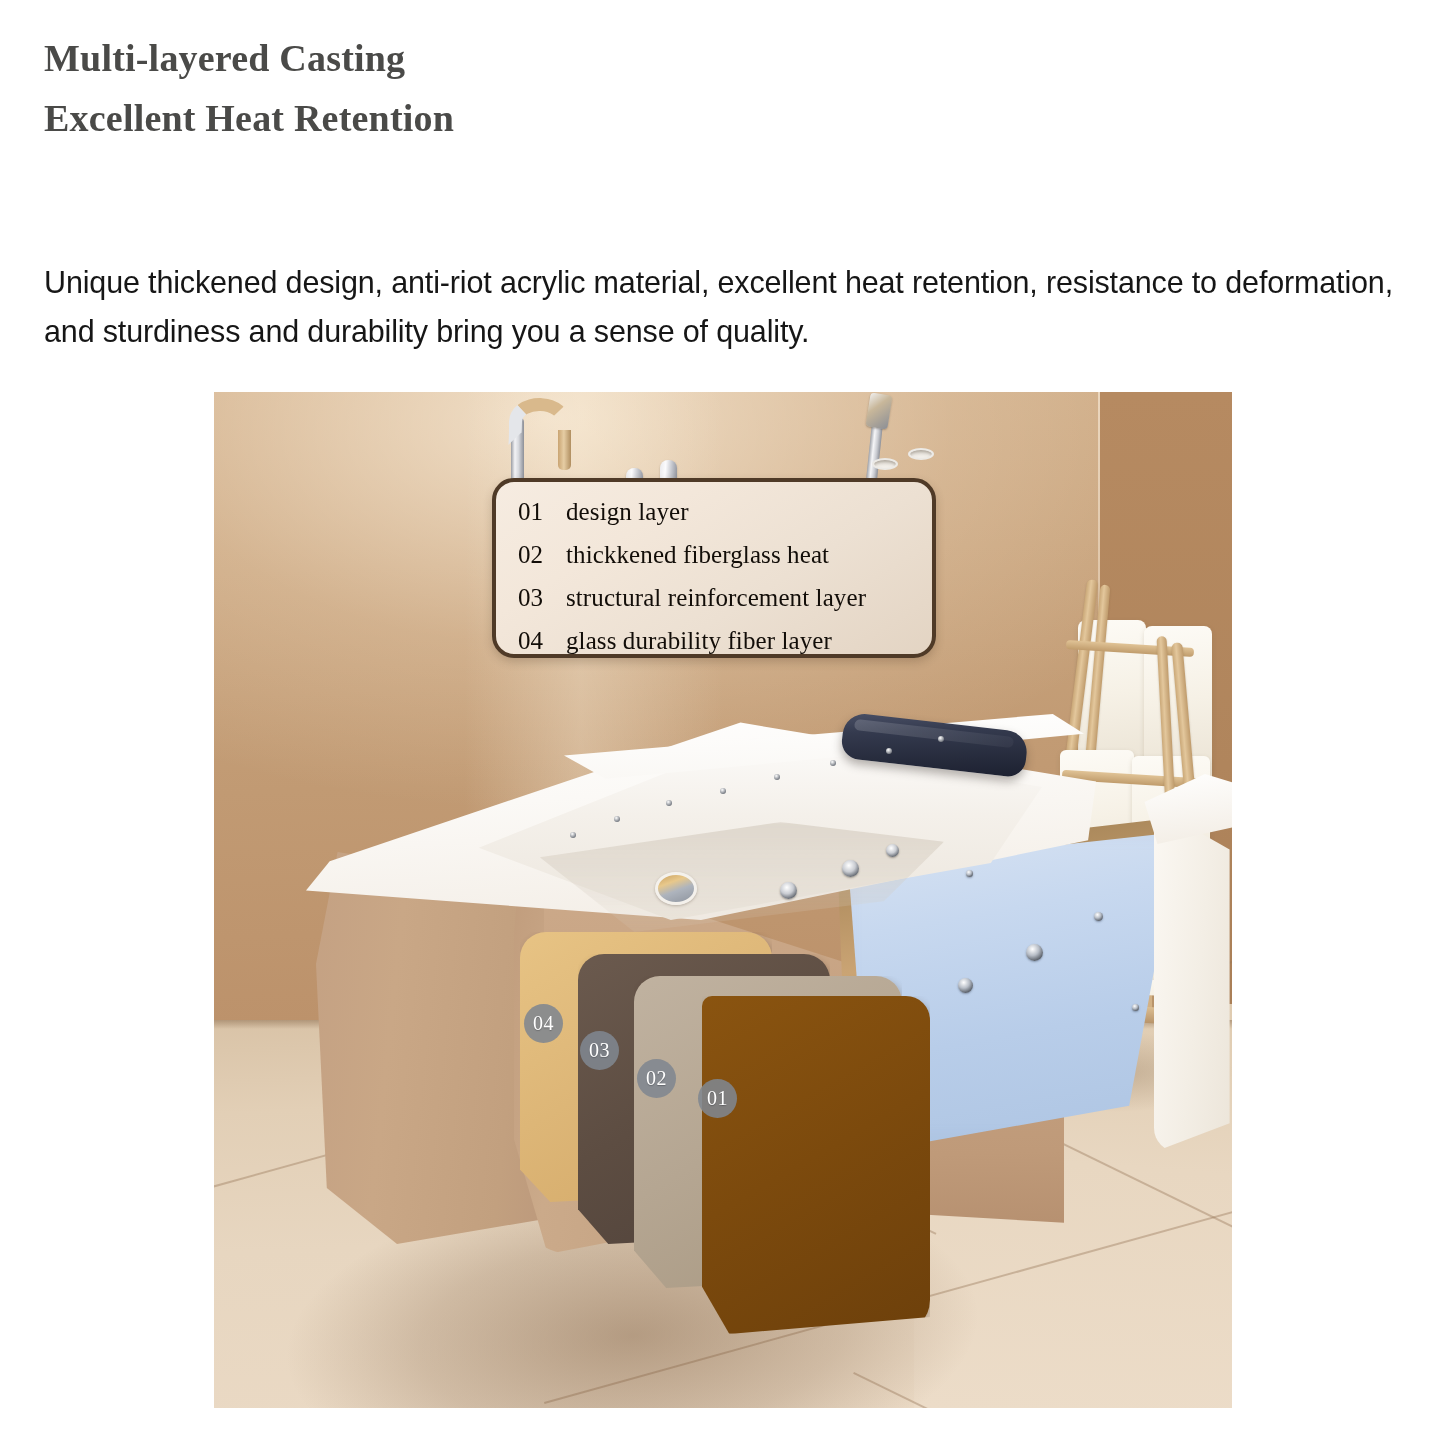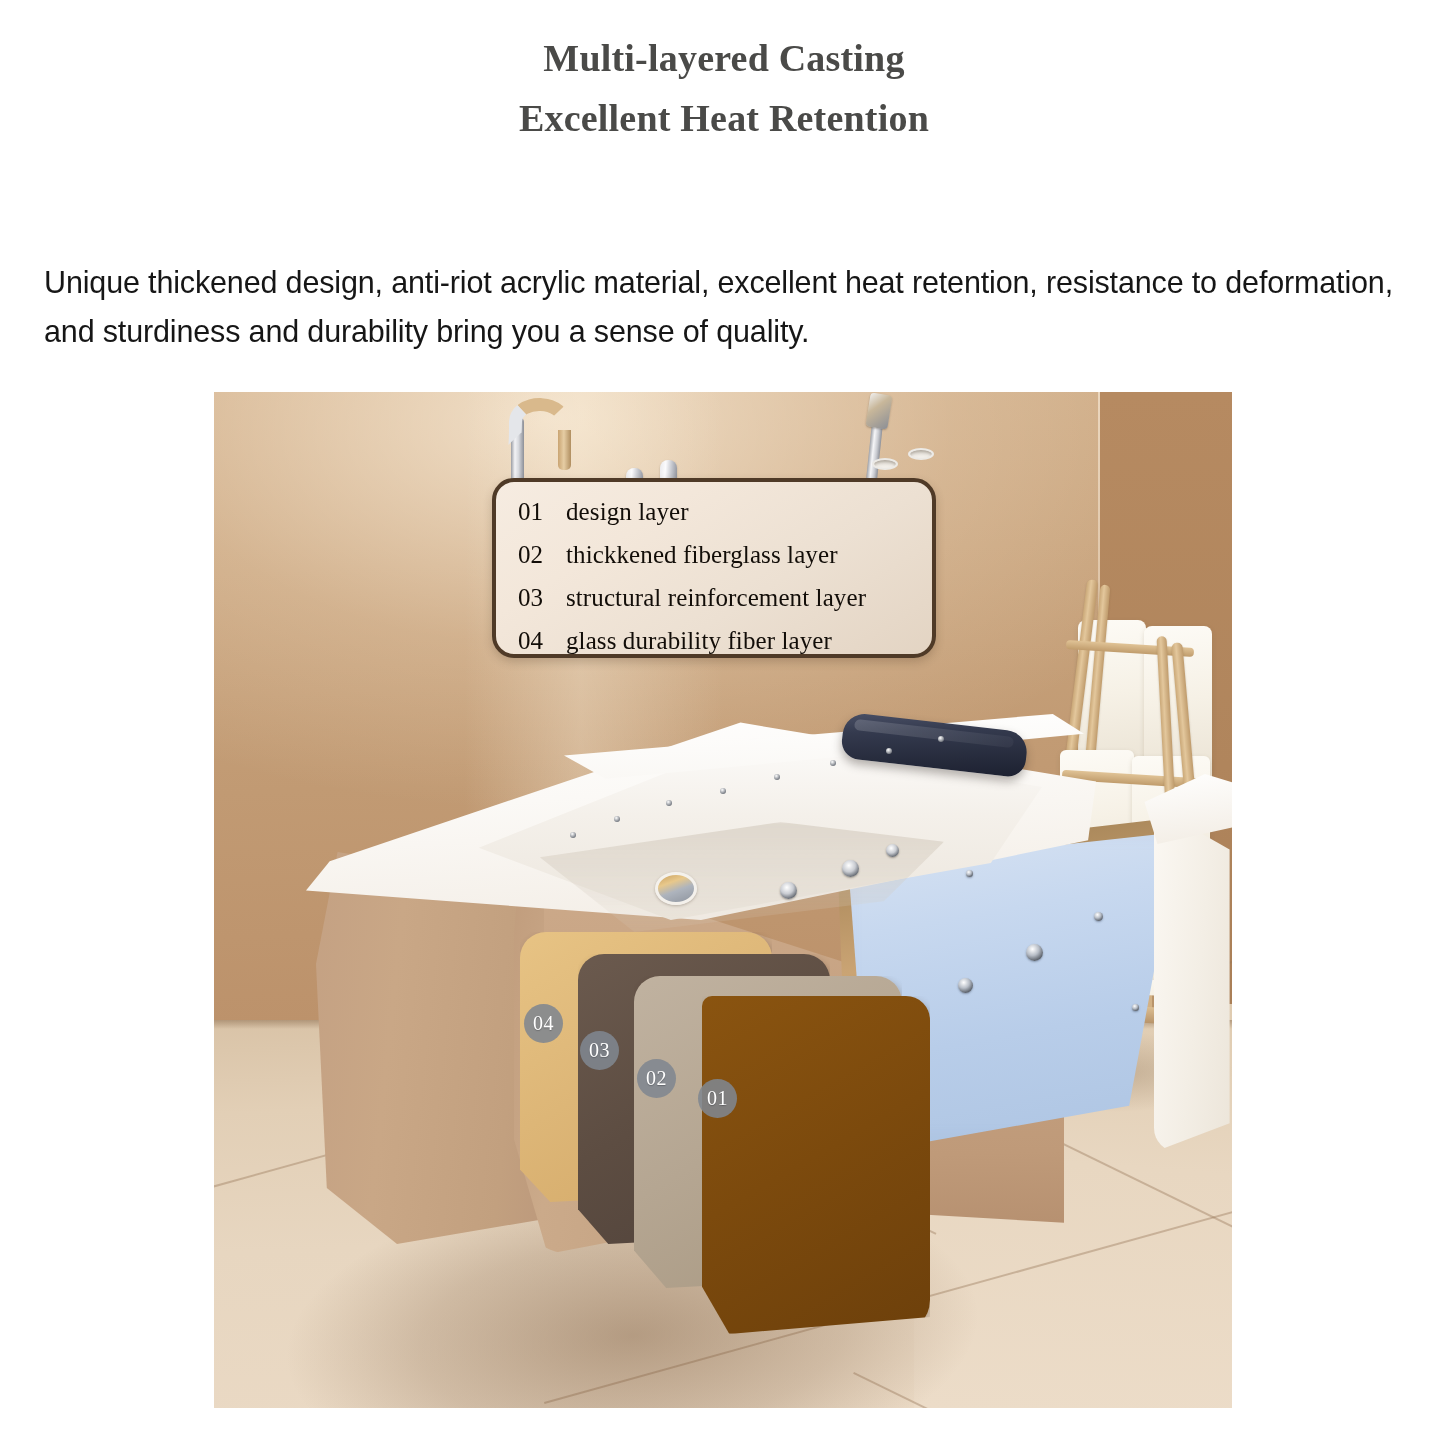--- a/index.html
+++ b/index.html
@@ -15,21 +15,20 @@
     font-family: "Liberation Sans", sans-serif;
     position: relative;
   }
 
   
   .headings {
     position: absolute;
     left: 44px;
     top: 28px;
     width: 1360px;
-    text-align: center;
   }
   .heading-line {
     font-family: "Liberation Serif", "DejaVu Serif", serif;
     font-size: 38px;
     font-weight: 700;
     line-height: 60px;
     color: #4a4a48;
     letter-spacing: 0.2px;
     white-space: nowrap;
   }
@@ -632,21 +631,21 @@
   <div class="badge b02">02</div>
   <div class="badge b01">01</div>
 
   <div class="legend">
     <div class="legend-row">
       <span class="legend-num">01</span>
       <span class="legend-label">design layer</span>
     </div>
     <div class="legend-row">
       <span class="legend-num">02</span>
-      <span class="legend-label">thickkened fiberglass layer</span>
+      <span class="legend-label">thickkened fiberglass heat</span>
     </div>
     <div class="legend-row">
       <span class="legend-num">03</span>
       <span class="legend-label">structural reinforcement layer</span>
     </div>
     <div class="legend-row">
       <span class="legend-num">04</span>
       <span class="legend-label">glass durability fiber layer</span>
     </div>
   </div>

